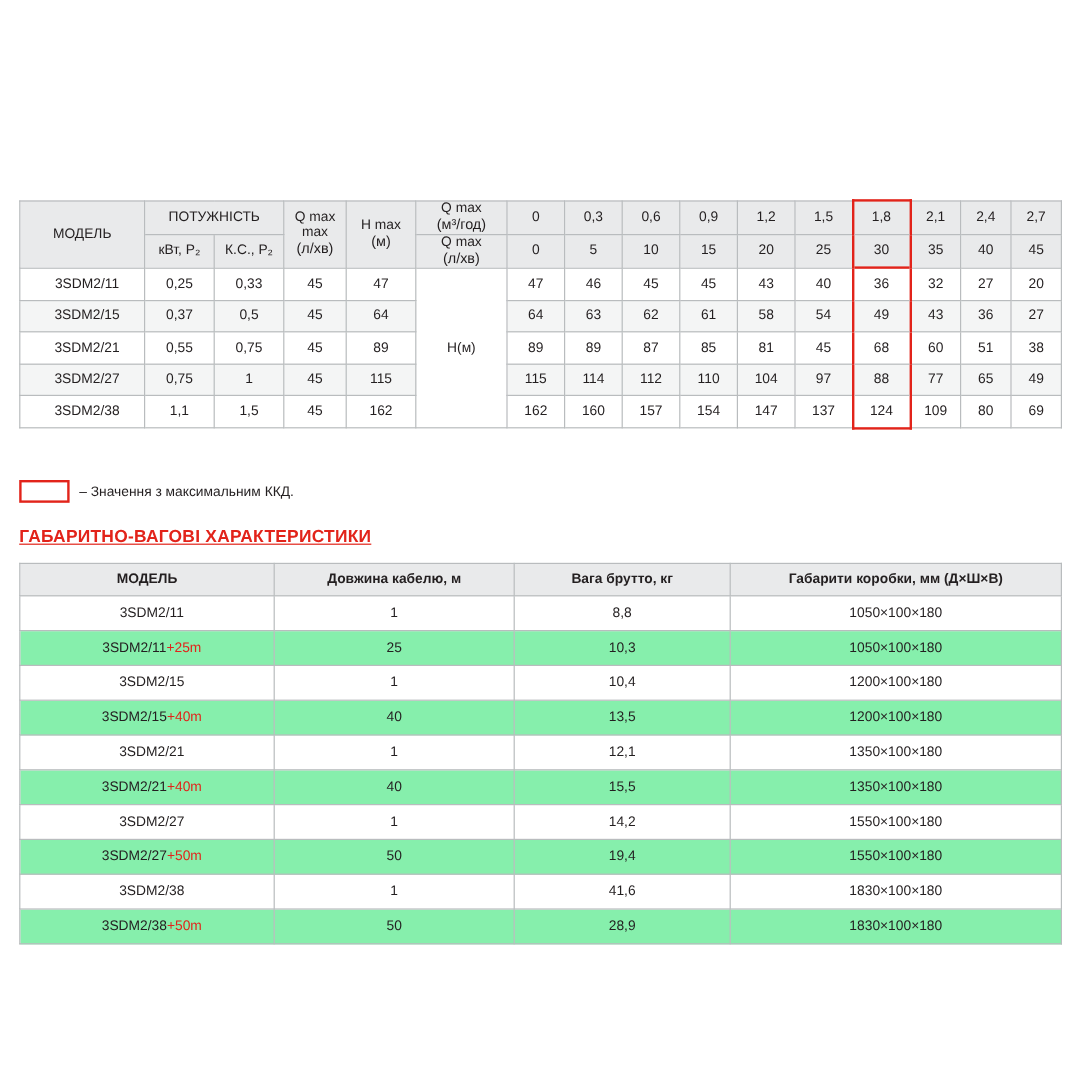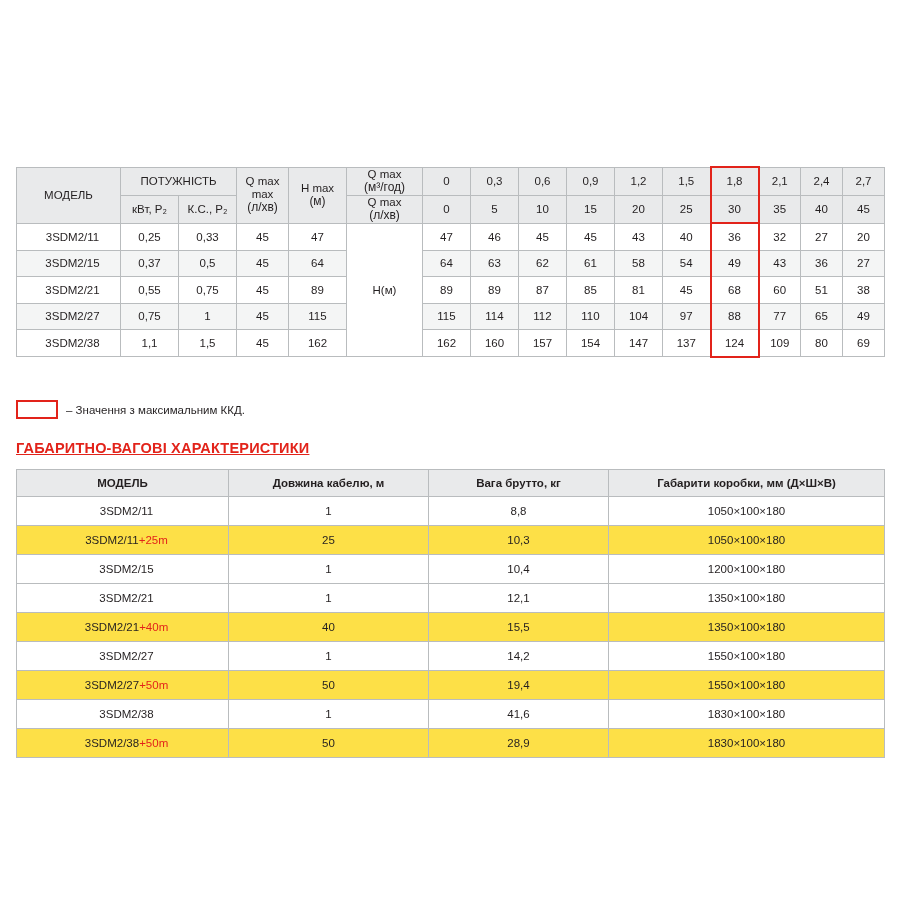--- a/index.html
+++ b/index.html
@@ -110,21 +110,21 @@
     color: #231f20;
   }
   table.t2 thead td {
     background: #e9eaeb;
     font-weight: bold;
     font-size: 11.5px;
     height: 26px;
   }
   table.t2 tbody tr.alt td { background: #f4f5f5; }
   table.t2 tbody tr td { background: #ffffff; }
-  table.t2 tbody tr.alt td { background: #fde047; }
+  table.t2 tbody tr.alt td { background: #86efac; }
   .m-cell { text-align: left; padding-left: 8px !important; }
   .suffix { color: #e2231a; }
 </style>
 </head>
 <body>
 
 <div class="page">
 
 
   <table class="t1">
@@ -318,20 +318,26 @@
         <td>25</td>
         <td>10,3</td>
         <td>1050×100×180</td>
       </tr>
       <tr>
         <td class="m-cell"><span>3SDM2/15</span><span class="suffix"></span></td>
         <td>1</td>
         <td>10,4</td>
         <td>1200×100×180</td>
       </tr>
+      <tr class="alt">
+        <td class="m-cell"><span>3SDM2/15</span><span class="suffix">+40m</span></td>
+        <td>40</td>
+        <td>13,5</td>
+        <td>1200×100×180</td>
+      </tr>
       <tr>
         <td class="m-cell"><span>3SDM2/21</span><span class="suffix"></span></td>
         <td>1</td>
         <td>12,1</td>
         <td>1350×100×180</td>
       </tr>
       <tr class="alt">
         <td class="m-cell"><span>3SDM2/21</span><span class="suffix">+40m</span></td>
         <td>40</td>
         <td>15,5</td>

